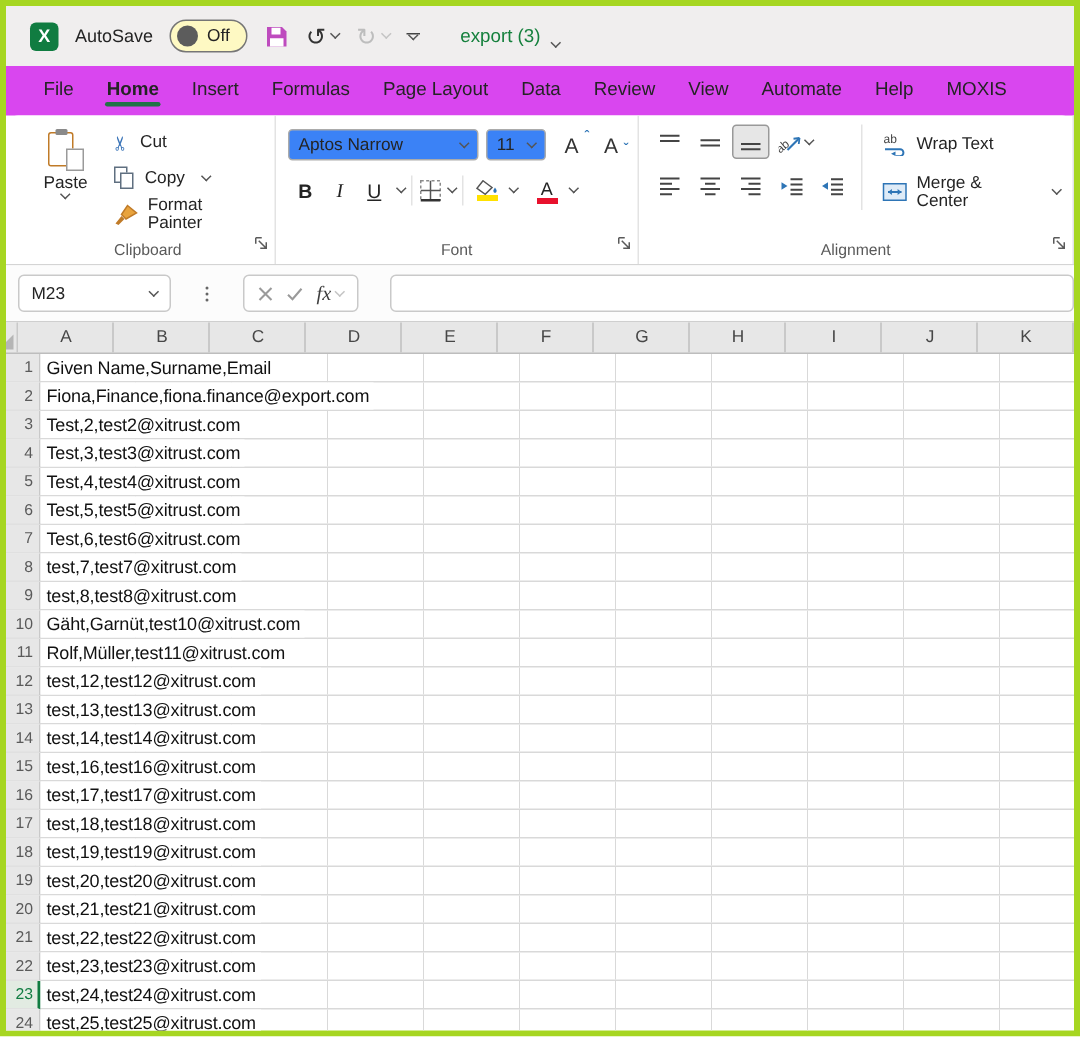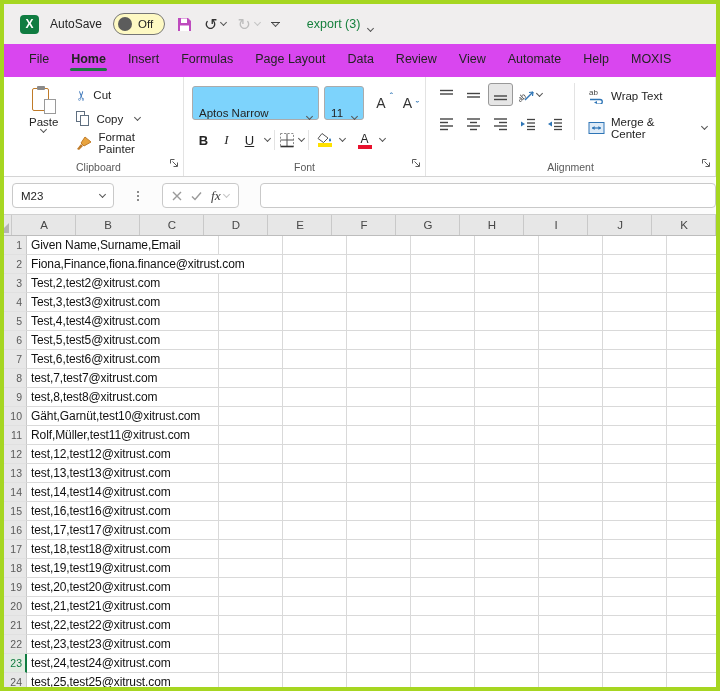--- a/index.html
+++ b/index.html
@@ -51,22 +51,22 @@
   .clipboard-ic .page{position:absolute;right:0;bottom:0;width:12px;height:15px;background:#fff;border:1px solid #9a9a9a;}
   .paste-label{font-size:11.5px;color:#242424;}
   .small-btn{display:flex;align-items:center;gap:6px;font-size:11.5px;color:#242424;height:24px;padding:0 3px;}
   .scissors{font-size:13px;color:#3A74B8;display:inline-block;transform:rotate(-90deg);}
   .copy-ic{width:14px;height:16px;position:relative;}
   .copy-ic .b1{position:absolute;left:0;top:0;width:9px;height:11px;border:1px solid #5F6F80;background:#fff;}
   .copy-ic .b2{position:absolute;left:4px;top:4px;width:9px;height:11px;border:1px solid #5F6F80;background:#fff;}
 
   
   .font-row1{display:flex;align-items:center;gap:5px;margin-top:3px;}
-  .combo{height:34px;border:1px solid #ABABAB;border-radius:3px;background:#7dd3fc;display:flex;
-         align-items:flex-end;justify-content:space-between;padding:0 6px;font-size:11.5px;color:#242424;}
+  .combo{height:21px;border:1px solid #ABABAB;border-radius:3px;background:#3b82f6;display:flex;
+         align-items:center;justify-content:space-between;padding:0 6px;font-size:11.5px;color:#242424;}
   .combo.name{width:152px;}
   .combo.size{width:46px;}
   .fontsize-btn{position:relative;font-size:14px;color:#333;padding:2px 5px;margin-left:2px;}
   .caret{position:absolute;top:-2px;right:-2px;font-size:9px;color:#2E75B6;font-weight:bold;}
   .font-row2{display:flex;align-items:center;margin-top:8px;}
   .fmt-btn{min-width:23px;height:24px;display:flex;flex-direction:column;align-items:center;justify-content:center;
            font-size:13px;color:#242424;padding:0 2px;}
   .fmt-b{font-weight:bold;}
   .fmt-i{font-style:italic;font-family:"Liberation Serif",serif;}
   .fmt-u{text-decoration:underline;}
@@ -433,21 +433,21 @@
     <div>
         <div class="row">
           <div class="rowhead">1</div>
           <div class="rowcells">
             <span class="celltext">Given Name,Surname,Email</span>
           </div>
         </div>
         <div class="row">
           <div class="rowhead">2</div>
           <div class="rowcells">
-            <span class="celltext">Fiona,Finance,fiona.finance@xitrust.com</span>
+            <span class="celltext">Fiona,Finance,fiona.finance@export.com</span>
           </div>
         </div>
         <div class="row">
           <div class="rowhead">3</div>
           <div class="rowcells">
             <span class="celltext">Test,2,test2@xitrust.com</span>
           </div>
         </div>
         <div class="row">
           <div class="rowhead">4</div>

